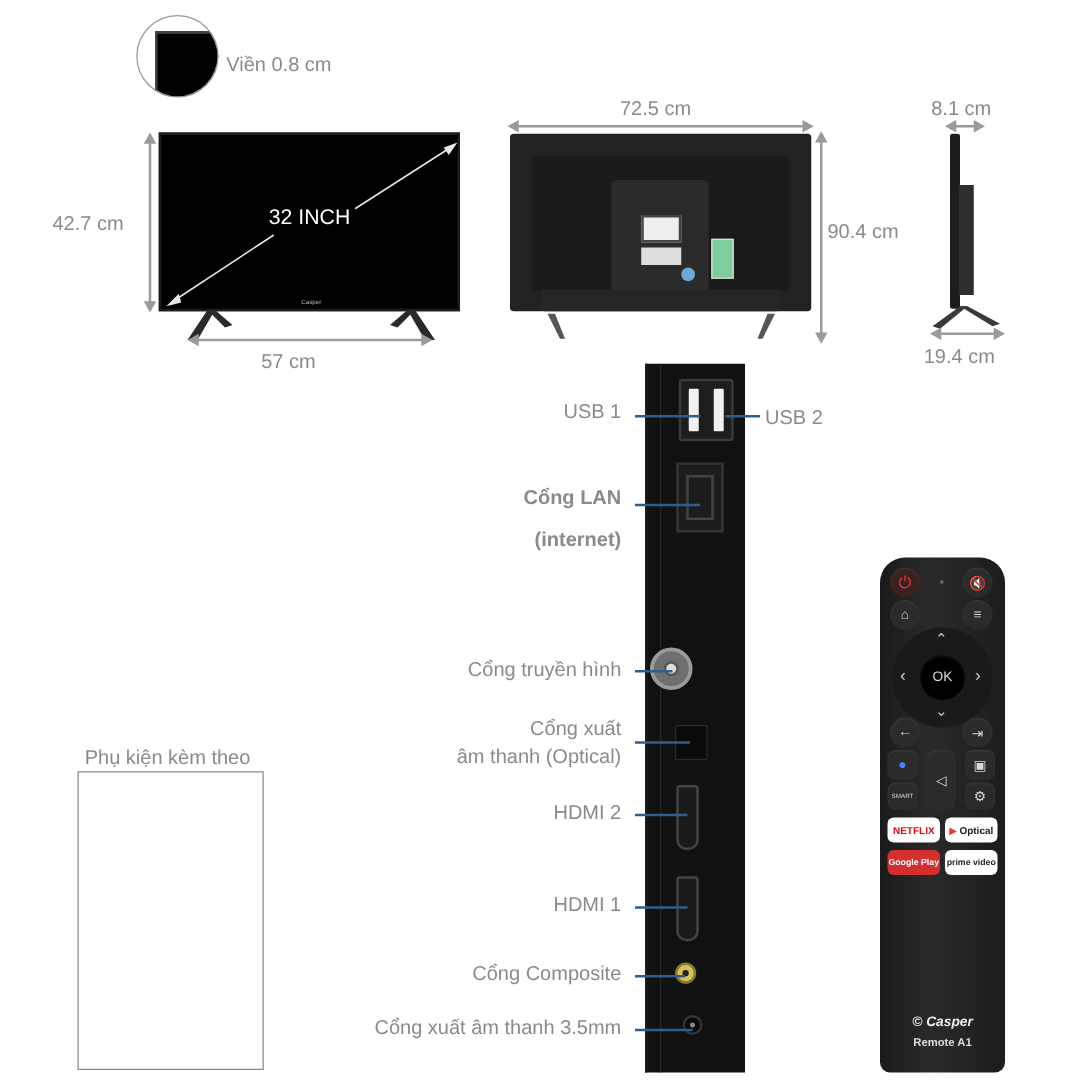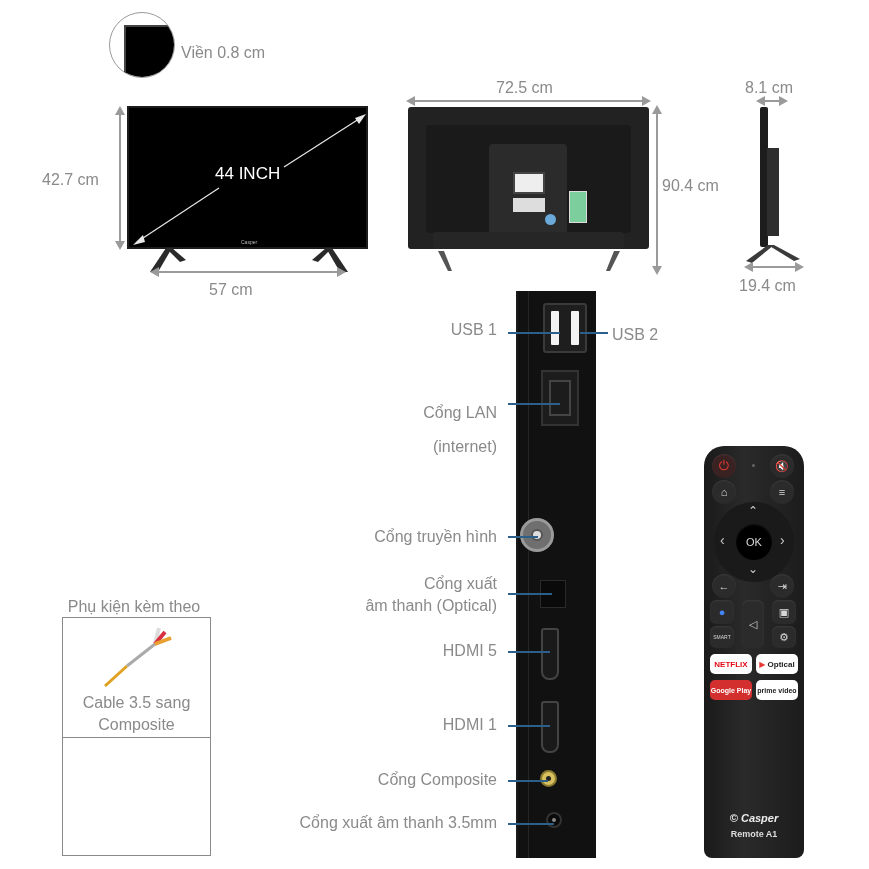--- a/index.html
+++ b/index.html
@@ -32,21 +32,21 @@
 <div class="arrow-v" style="left:119px; top:108px; height:140px;"></div>
 <div class="lbl" style="left:42px; top:170px;">42.7 cm</div>
 
 <div class="abs" style="left:127px; top:106px; width:241px; height:143px; background:#000; border:2px solid #1c1c1c;">
   <svg class="abs" width="241" height="143" style="left:0;top:0;">
     <line x1="8" y1="134" x2="90" y2="80" stroke="#e8e8e8" stroke-width="1.2"></line>
     <line x1="155" y1="59" x2="233" y2="9" stroke="#e8e8e8" stroke-width="1.2"></line>
     <polygon points="4,137 14,127 16,134" fill="#e8e8e8"></polygon>
     <polygon points="237,6 226,10 230,16" fill="#e8e8e8"></polygon>
   </svg>
-  <div class="abs" style="left:86px; top:56px; font-size:17px; color:#ffffff;">44 INCH</div>
+  <div class="abs" style="left:86px; top:56px; font-size:17px; color:#ffffff;">32 INCH</div>
   <div class="abs" style="left:112px; top:131px; font-size:5px; color:#bbb;">Casper</div>
 </div>
 
 <svg class="abs" width="40" height="28" style="left:148px; top:246px;">
   <polygon points="2,26 18,2 24,2 10,26" fill="#2a2a2a"></polygon>
   <polygon points="18,2 24,2 38,14 32,16" fill="#2a2a2a"></polygon>
 </svg>
 <svg class="abs" width="40" height="28" style="left:310px; top:246px;">
   <polygon points="38,26 22,2 16,2 30,26" fill="#2a2a2a"></polygon>
   <polygon points="22,2 16,2 2,14 8,16" fill="#2a2a2a"></polygon>
@@ -117,60 +117,49 @@
 <div class="abs" style="left:546px; top:812px; width:16px; height:16px; border-radius:50%; background:#0a0a0a; border:2px solid #333;">
   <div class="abs" style="left:4px; top:4px; width:4px; height:4px; border-radius:50%; background:#888;"></div>
 </div>
 
 <div class="lbl r" style="right:372px; top:320px;">USB 1</div>
 <div class="leader" style="left:508px; top:332px; width:52px;"></div>
 
 <div class="leader" style="left:580px; top:332px; width:28px;"></div>
 <div class="lbl" style="left:612px; top:325px;">USB 2</div>
 
-<div class="lbl r" style="right:372px; top:403px;">
+<div class="lbl r" style="right:372px; top:389px;font-weight:bold;">
   <div>Cổng LAN</div>
   <div style="margin-top:14px;">(internet)</div>
 </div>
 <div class="leader" style="left:508px; top:403px; width:52px;"></div>
 
 <div class="lbl r" style="right:372px; top:527px;">Cổng truyền hình</div>
 <div class="leader" style="left:508px; top:536px; width:30px;"></div>
 
 <div class="lbl r" style="right:372px; top:574px;">
   <div>Cổng xuất</div>
   <div style="margin-top:2px;">âm thanh (Optical)</div>
 </div>
 <div class="leader" style="left:508px; top:593px; width:44px;"></div>
 
-<div class="lbl r" style="right:372px; top:641px;">HDMI 5</div>
+<div class="lbl r" style="right:372px; top:641px;">HDMI 2</div>
 <div class="leader" style="left:508px; top:651px; width:42px;"></div>
 
 <div class="lbl r" style="right:372px; top:715px;">HDMI 1</div>
 <div class="leader" style="left:508px; top:725px; width:42px;"></div>
 
 <div class="lbl r" style="right:372px; top:770px;">Cổng Composite</div>
 <div class="leader" style="left:508px; top:780px; width:40px;"></div>
 
 <div class="lbl r" style="right:372px; top:813px;">Cổng xuất âm thanh 3.5mm</div>
 <div class="leader" style="left:508px; top:823px; width:46px;"></div>
 
 <div class="lbl c" style="left:56px; top:597px; width:156px;">Phụ kiện kèm theo</div>
 <div class="abs" style="left:62px; top:617px; width:149px; height:239px; border:1px solid #8a8a8a;">
-  <div class="abs" style="left:0; top:0; width:147px; height:120px; border-bottom:1px solid #8a8a8a;">
-    <svg class="abs" width="80" height="70" style="left:36px; top:4px;">
-      <line x1="6" y1="64" x2="28" y2="44" stroke="#e0a020" stroke-width="3"></line>
-      <line x1="28" y1="44" x2="56" y2="22" stroke="#aaa" stroke-width="3"></line>
-      <line x1="56" y1="22" x2="60" y2="6" stroke="#ddd" stroke-width="4"></line>
-      <line x1="56" y1="22" x2="66" y2="10" stroke="#d83040" stroke-width="4"></line>
-      <line x1="56" y1="22" x2="72" y2="16" stroke="#e8a030" stroke-width="4"></line>
-    </svg>
-    <div class="lbl c" style="left:0; top:75px; width:147px;">Cable 3.5 sang</div>
-    <div class="lbl c" style="left:0; top:97px; width:147px;">Composite</div>
-  </div>
 </div>
 
 <div class="abs" style="left:704px; top:446px; width:100px; height:412px; background:linear-gradient(90deg,#1a1a1a,#2a2a2a 40%,#1c1c1c); border-radius:20px 20px 8px 8px;">
   <div class="remote-btn" style="left:8px; top:8px; width:24px; height:24px; background:#3a2222;">
     <span style="color:#e53935; font-size:13px;">⏻</span>
   </div>
   <div class="abs" style="left:48px; top:18px; width:3px; height:3px; border-radius:50%; background:#666;"></div>
   <div class="remote-btn" style="left:66px; top:8px; width:24px; height:24px;">
     <span>🔇</span>
   </div>

